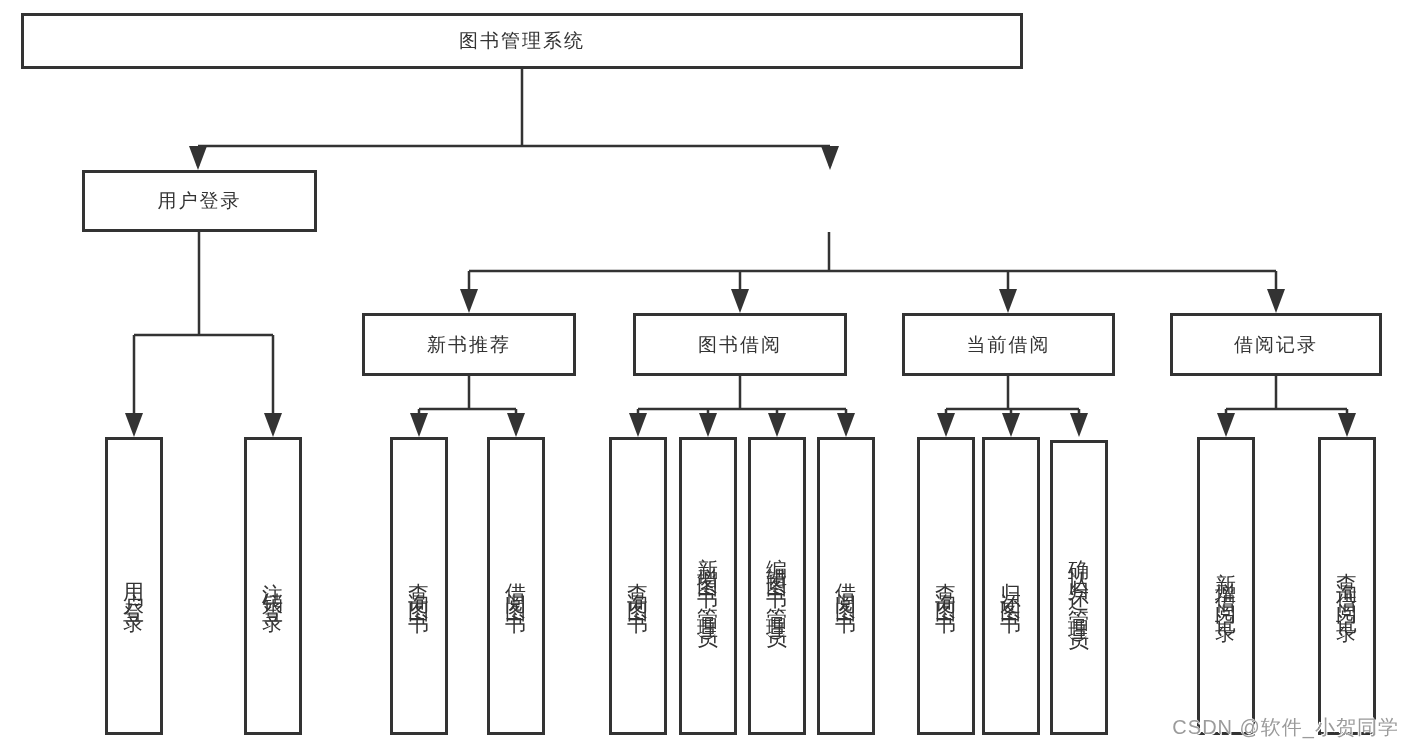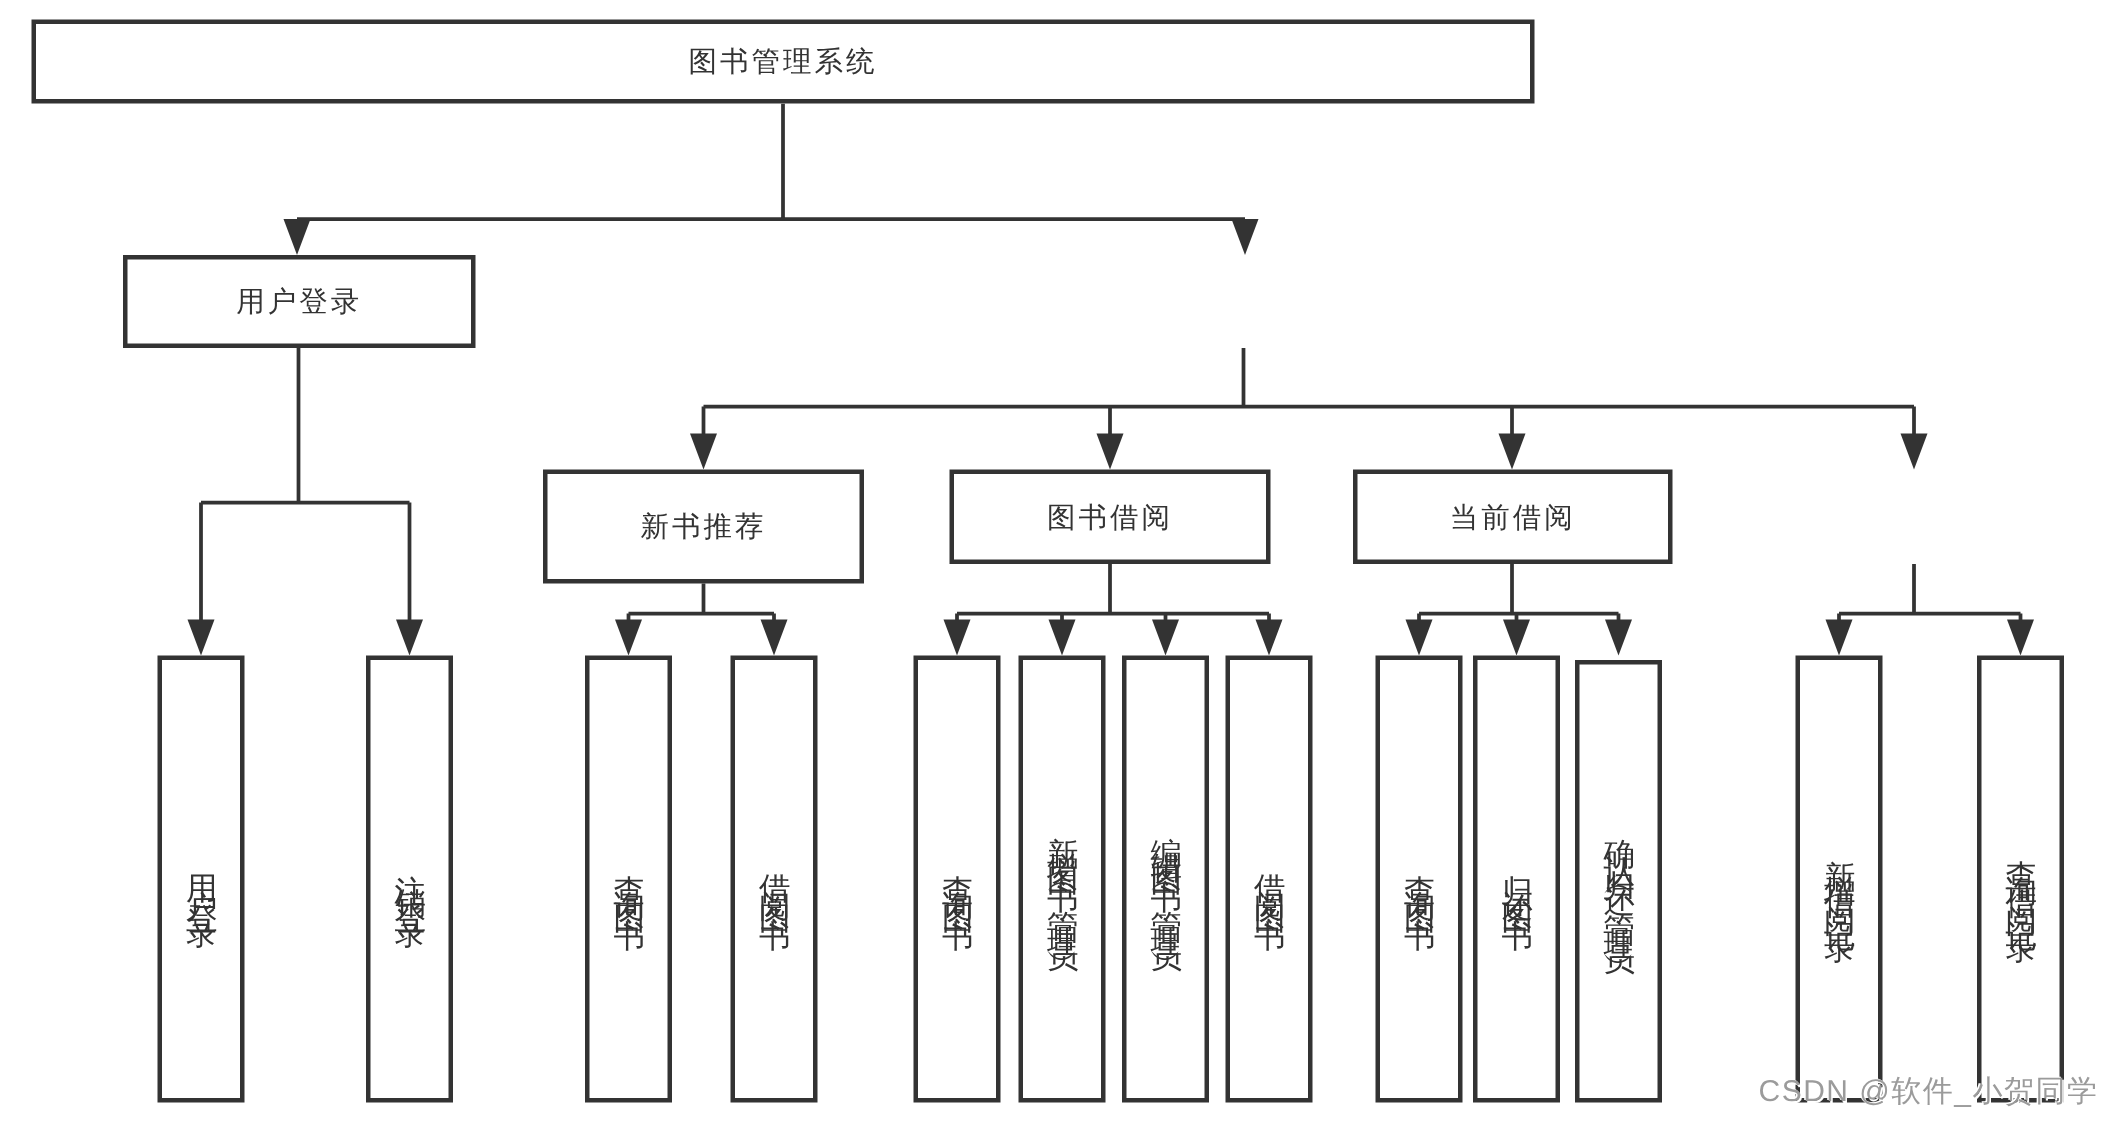--- a/index.html
+++ b/index.html
@@ -86,28 +86,31 @@
   </svg>
 
   <div class="node" style="left:21px;top:13px;width:1002px;height:56px">
     <span>图书管理系统</span>
   </div>
 
   <div class="node" style="left:82px;top:170px;width:235px;height:62px">
     <span>用户登录</span>
   </div>
 
-  <div class="node" style="left:362px;top:313px;width:214px;height:76px">
+  <div class="node" style="left:362px;top:313px;width:214px;height:63px">
     <span>新书推荐</span>
   </div>
   <div class="node" style="left:902px;top:313px;width:213px;height:63px">
     <span>当前借阅</span>
   </div>
   <div class="node" style="left:633px;top:313px;width:214px;height:63px">
     <span>图书借阅</span>
+  </div>
+  <div class="node" style="left:1170px;top:313px;width:212px;height:63px">
+    <span>借阅记录</span>
   </div>
 
   <div class="node leaf" style="left:105px;top:437px;width:58px;height:298px">
     <span>用户登录</span>
   </div>
   <div class="node leaf" style="left:244px;top:437px;width:58px;height:298px">
     <span>注销登录</span>
   </div>
 
   <div class="node leaf" style="left:390px;top:437px;width:58px;height:298px">

